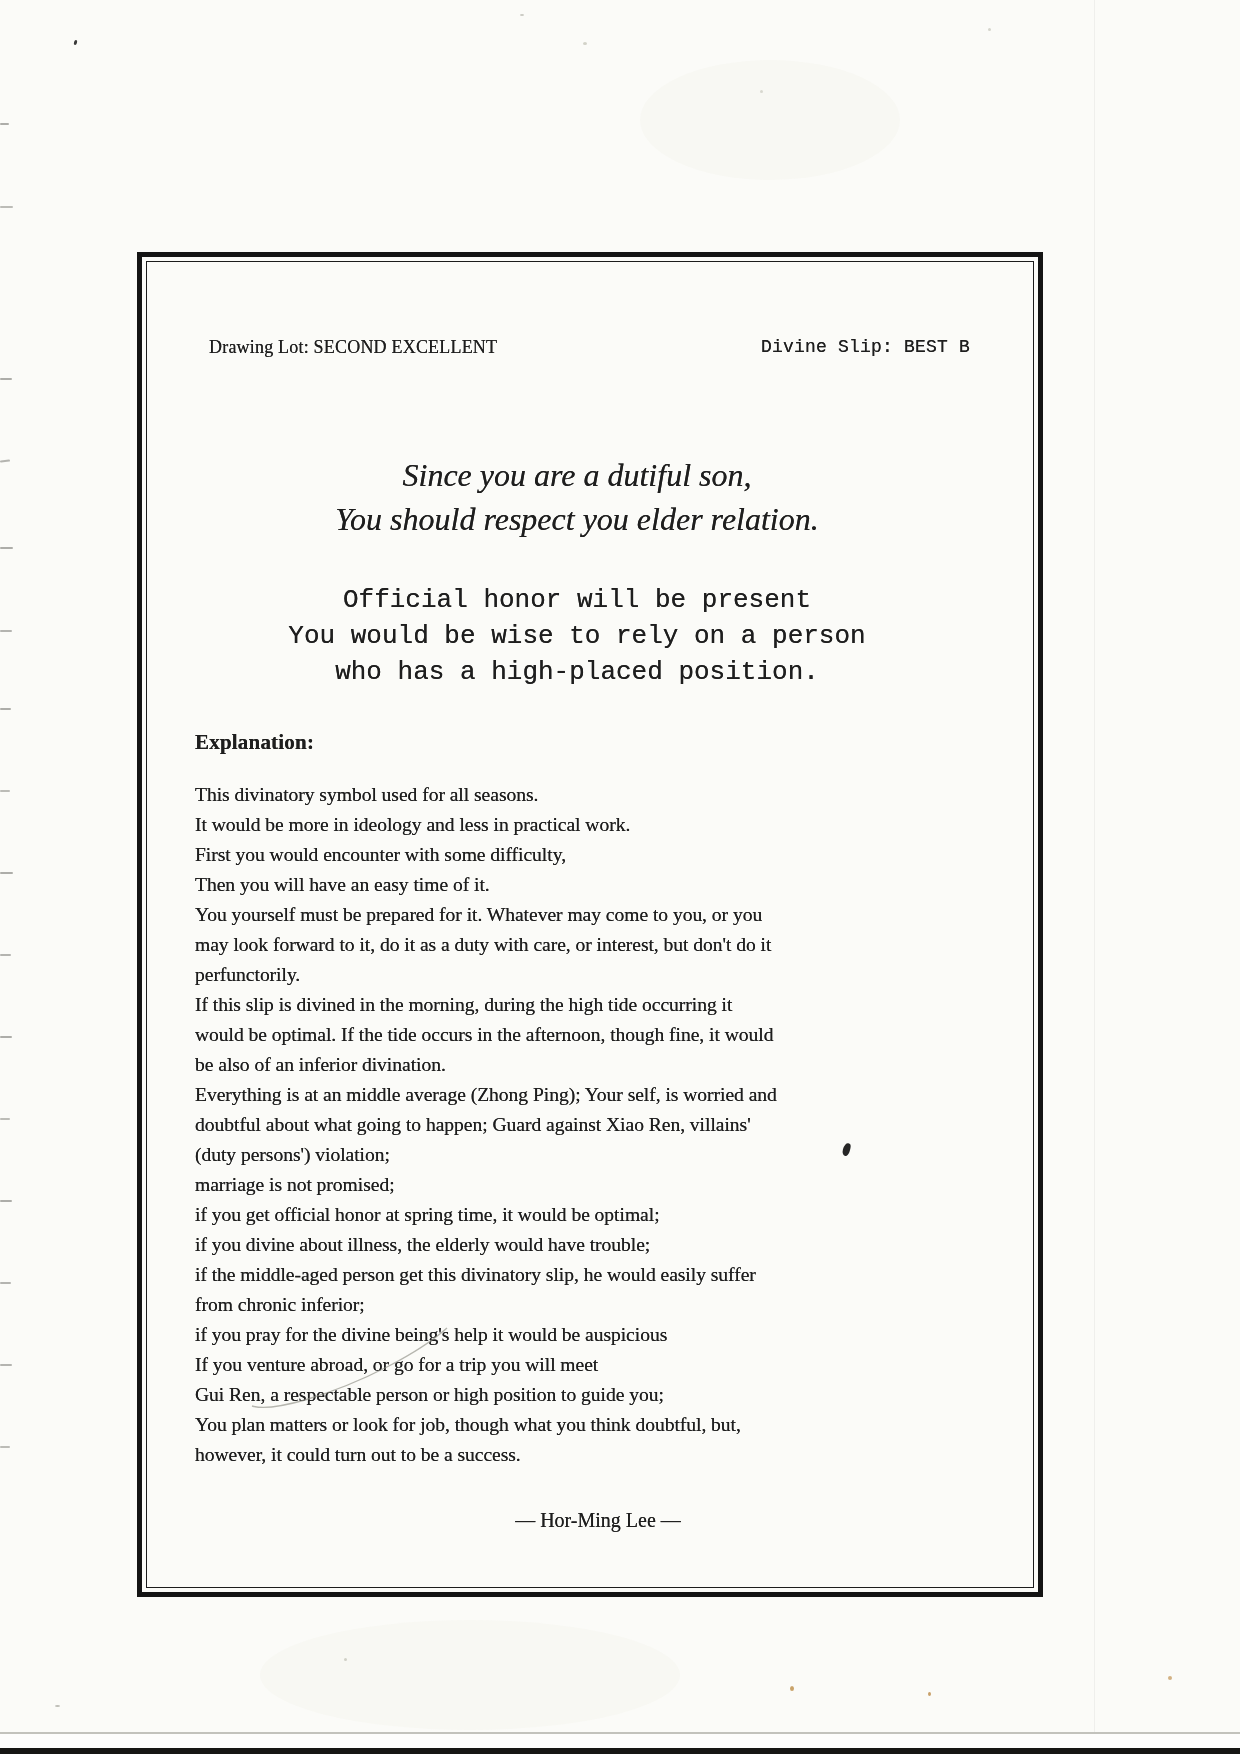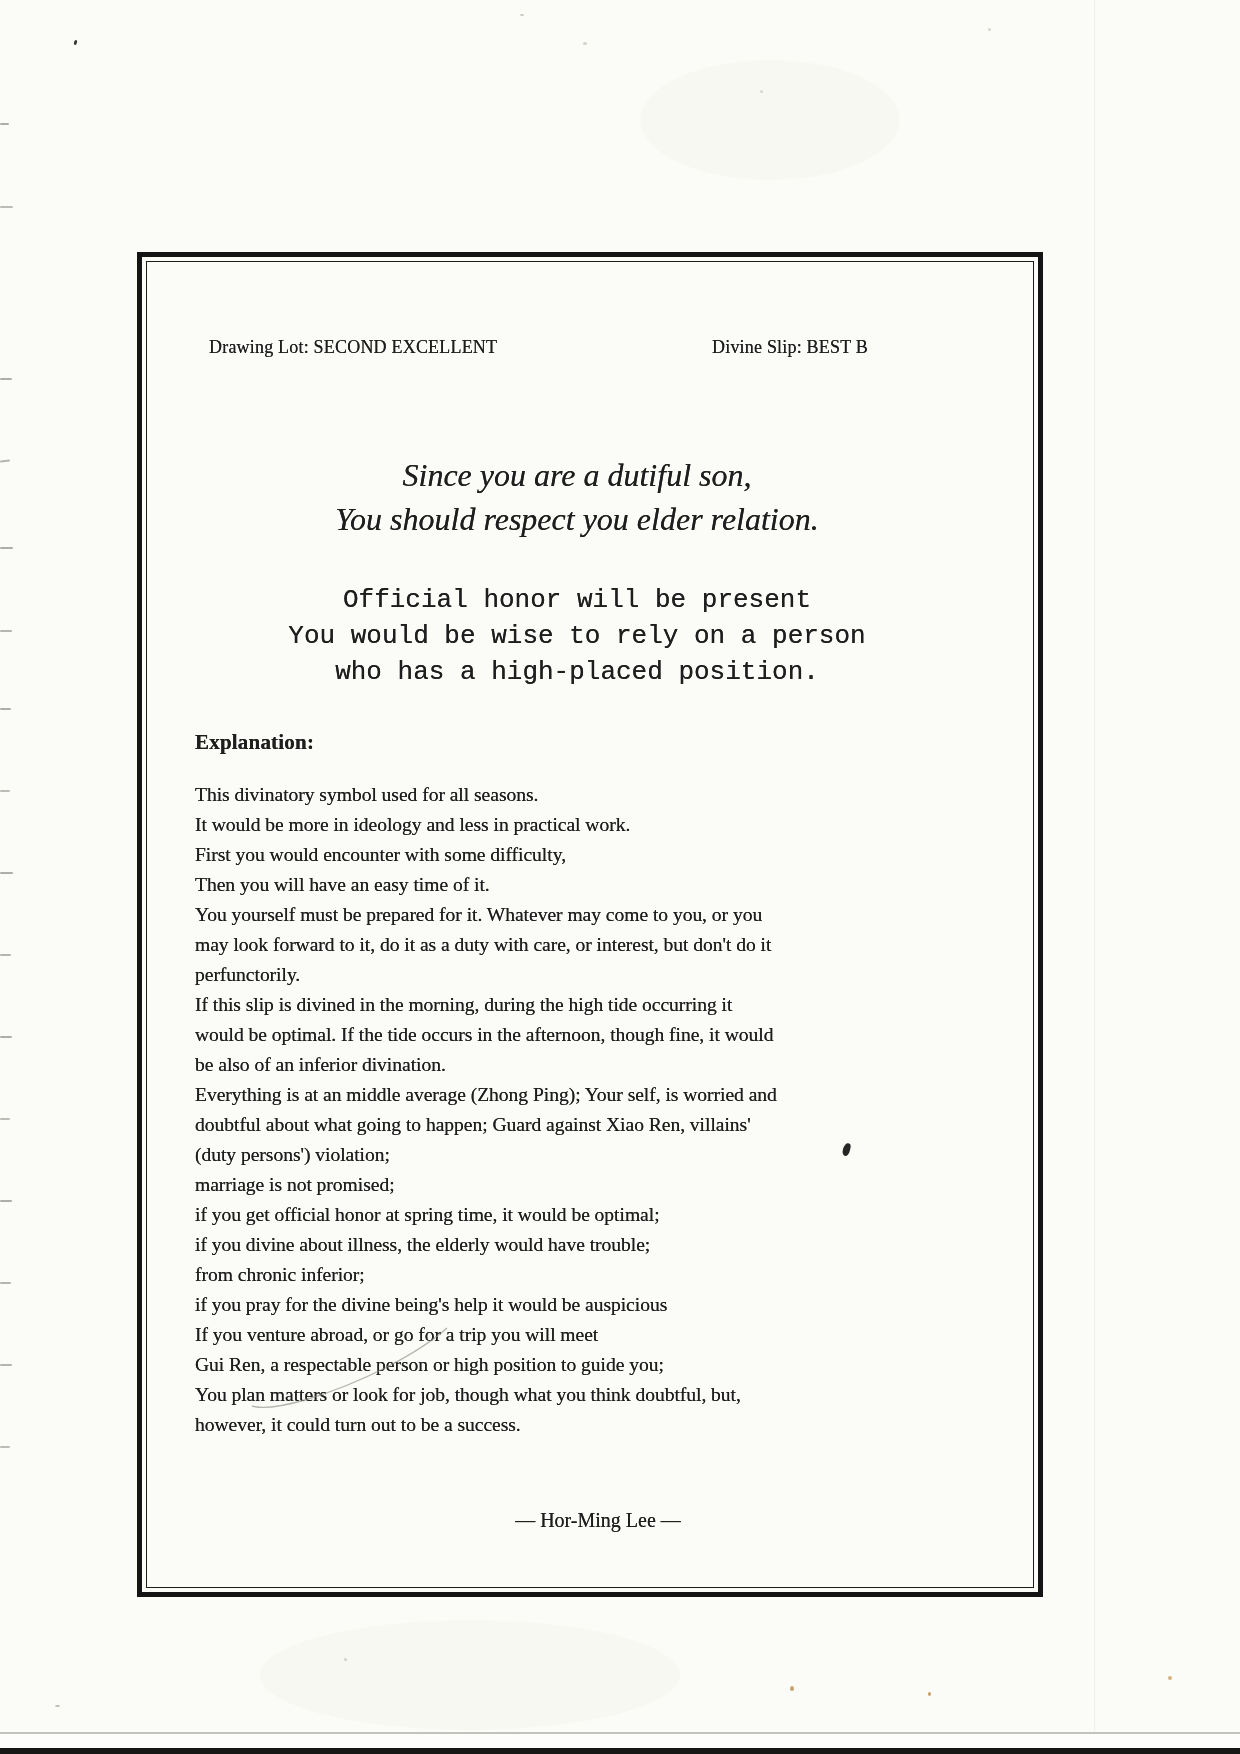--- a/index.html
+++ b/index.html
@@ -85,21 +85,21 @@
   <div class="speck" style="left:55px;top:1705px;width:5px;height:2px;background:#bdbdb6;"></div>
   <div class="speck" style="left:344px;top:1658px;width:3px;height:3px;background:#d0d0c6;"></div>
 
   <div class="edge-line"></div>
 
   <div class="frame">
     <div class="frame-inner"></div>
 
     <div class="txt hdr" style="left:53px;top:79px;margin-left:14px;">Drawing Lot: SECOND EXCELLENT</div>
 
-    <div class="txt hdr" style="left:570px;top:79px;">Divine Slip: BEST B</div>
+    <div class="txt hdr" style="left:619px;top:79px;font-family:Liberation Mono, monospace;">Divine Slip: BEST B</div>
 
     <div class="txt poem">
       <div>Since you are a dutiful son,</div>
       <div>You should respect you elder relation.</div>
     </div>
 
     <div class="txt verse">
       <div>Official honor will be present</div>
       <div>You would be wise to rely on a person</div>
       <div>who has a high-placed position.</div>
@@ -117,20 +117,21 @@
       <div>perfunctorily.</div>
       <div>If this slip is divined in the morning, during the high tide occurring it</div>
       <div>would be optimal. If the tide occurs in the afternoon, though fine, it would</div>
       <div>be also of an inferior divination.</div>
       <div>Everything is at an middle average (Zhong Ping); Your self, is worried and</div>
       <div>doubtful about what going to happen; Guard against Xiao Ren, villains'</div>
       <div>(duty persons') violation;</div>
       <div>marriage is not promised;</div>
       <div>if you get official honor at spring time, it would be optimal;</div>
       <div>if you divine about illness, the elderly would have trouble;</div>
+      <div>if the middle-aged person get this divinatory slip, he would easily suffer</div>
       <div>from chronic inferior;</div>
       <div>if you pray for the divine being's help it would be auspicious</div>
       <div>If you venture abroad, or go for a trip you will meet</div>
       <div>Gui Ren, a respectable person or high position to guide you;</div>
       <div>You plan matters or look for job, though what you think doubtful, but,</div>
       <div>however, it could turn out to be a success.</div>
     </div>
 
     <div class="txt attrib">— Hor-Ming Lee —</div>
   </div>

